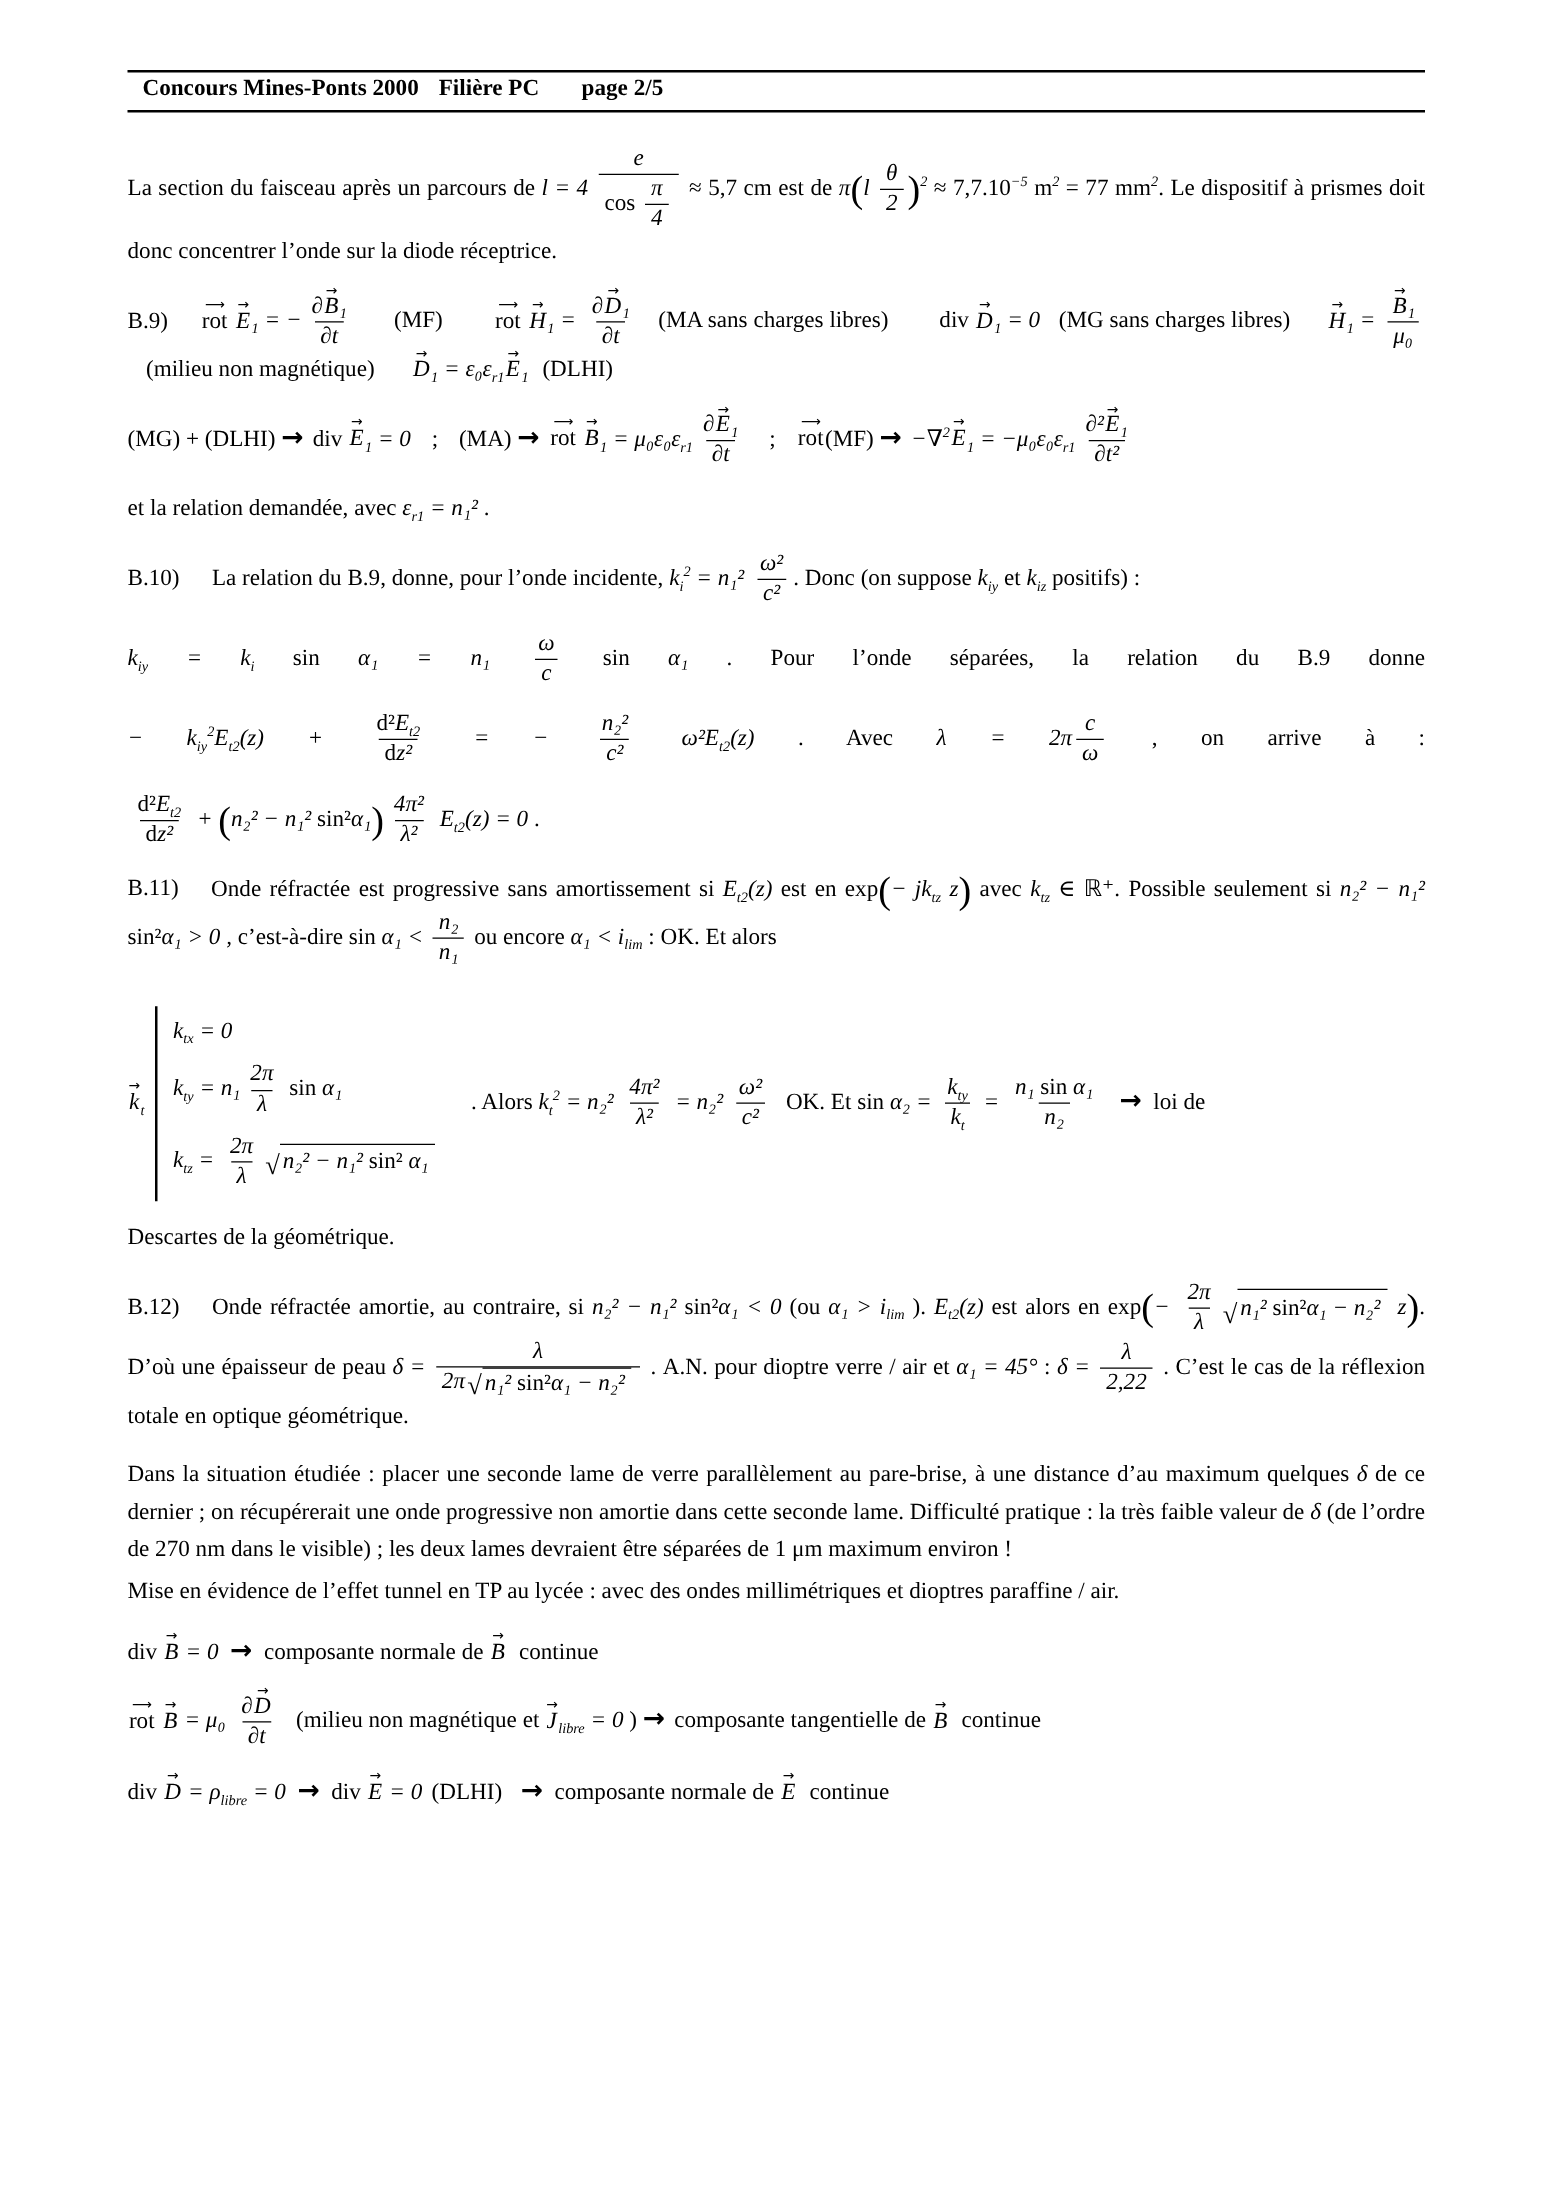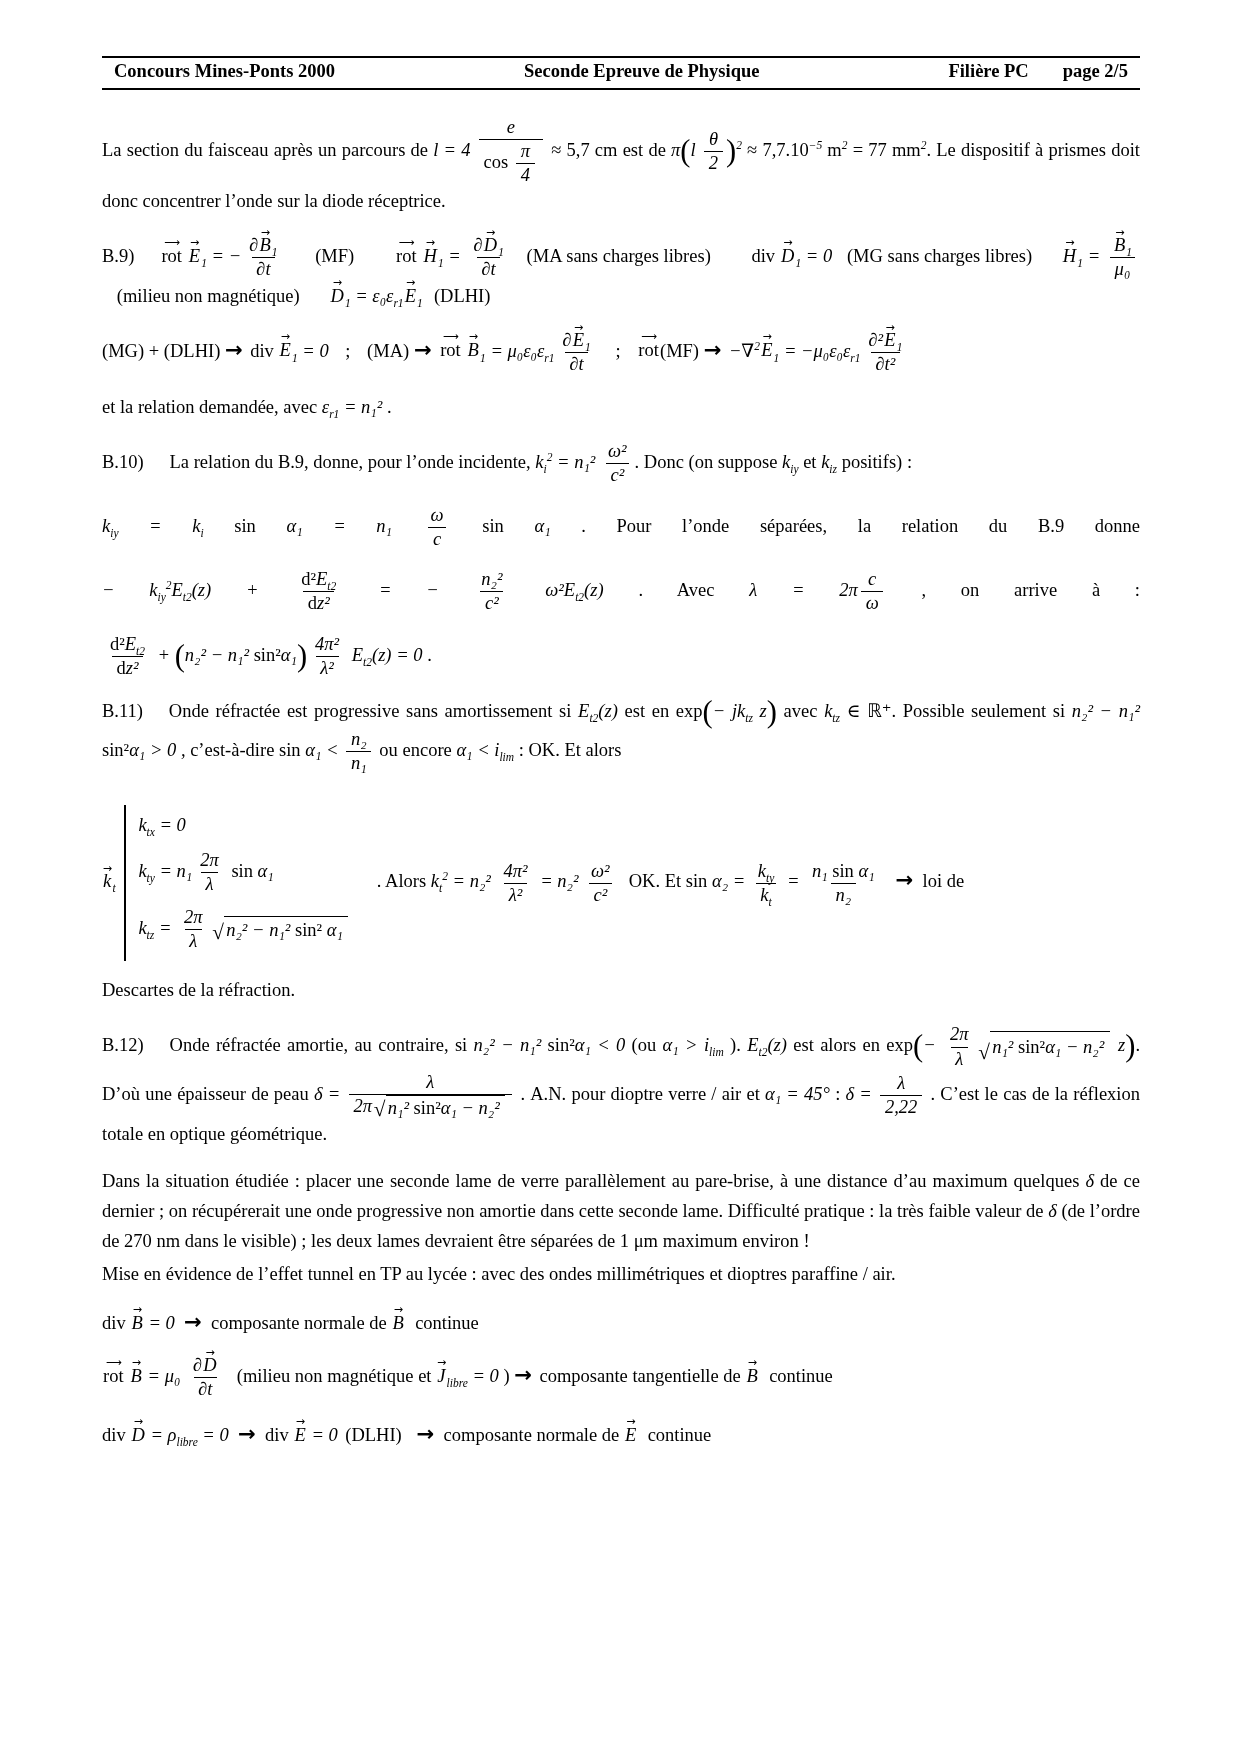--- a/index.html
+++ b/index.html
@@ -40,21 +40,20 @@
          border-left:2px solid #000;padding:8px 2px 8px 12px;vertical-align:middle;
          margin:0 6px;text-align:left;line-height:1.4}
   .crow{white-space:nowrap}
 </style>
 </head>
 <body>
 
 <div class="page">
   <div class="hdr">
     <span>Concours Mines-Ponts 2000</span>
-    <span class="c">Seconde Epreuve de Physique</span>
     <span class="r">
       <span>Filière PC</span>
       <span>page 2/5</span>
     </span>
   </div>
   <div class="docbody">
       <div class="block "><span class="txt">La section du faisceau après un parcours de </span><span class="mi">l = 4 </span><span class="frac">
           <span class="fn"><span class="mi">e</span></span>
           <span class="fd"><span class="txt">cos </span><span class="frac">
               <span class="fn"><span class="mi">π</span></span>
@@ -130,21 +129,21 @@
         </span><span class="mi"> = n₂² </span><span class="frac">
           <span class="fn"><span class="mi">ω²</span></span>
           <span class="fd"><span class="mi">c²</span></span>
         </span><span class="gap" style="width: 0.6em;"></span><span class="txt">OK. Et </span><span class="txt">sin </span><span class="mi">α₂</span><span class="mi"> = </span><span class="frac">
           <span class="fn"><span class="mi">k</span><sub>ty</sub></span>
           <span class="fd"><span class="mi">k</span><sub>t</sub></span>
         </span><span class="mi"> = </span><span class="frac">
           <span class="fn"><span class="mi">n₁</span><span class="txt"> sin </span><span class="mi">α₁</span></span>
           <span class="fd"><span class="mi">n₂</span></span>
         </span><span class="gap" style="width: 0.7em;"></span><span class="arr">→</span><span class="gap" style="width: 0.5em;"></span><span class="txt">loi de</span></div>
-      <div class="block tight"><span class="txt">Descartes de la réfraction.</span></div>
+      <div class="block tight"><span class="txt">Descartes de la géométrique.</span></div>
       <div class="block "><span class="lbl">B.12)</span><span class="txt">Onde réfractée amortie, au contraire, si </span><span class="mi">n₂² − n₁²</span><span class="txt"> sin²</span><span class="mi">α₁ &lt; 0</span><span class="txt"> (ou </span><span class="mi">α₁ &gt; i</span><sub>lim</sub><span class="txt"> ). </span><span class="mi">E</span><sub>t2</sub><span class="mi">(z)</span><span class="txt"> est alors en </span><span class="txt">exp</span><span class="big">(</span><span class="mi">− </span><span class="frac">
           <span class="fn"><span class="mi">2π</span></span>
           <span class="fd"><span class="mi">λ</span></span>
         </span><span class="sqrt">
           <span class="rsg">√</span>
           <span class="rad"><span class="mi">n₁²</span><span class="txt"> sin²</span><span class="mi">α₁</span><span class="mi"> − n₂²</span></span>
         </span><span class="mi"> z</span><span class="big">)</span><span class="txt">. D’où une épaisseur de peau </span><span class="mi">δ = </span><span class="frac">
           <span class="fn"><span class="mi">λ</span></span>
           <span class="fd"><span class="mi">2π</span><span class="sqrt">
               <span class="rsg">√</span>

